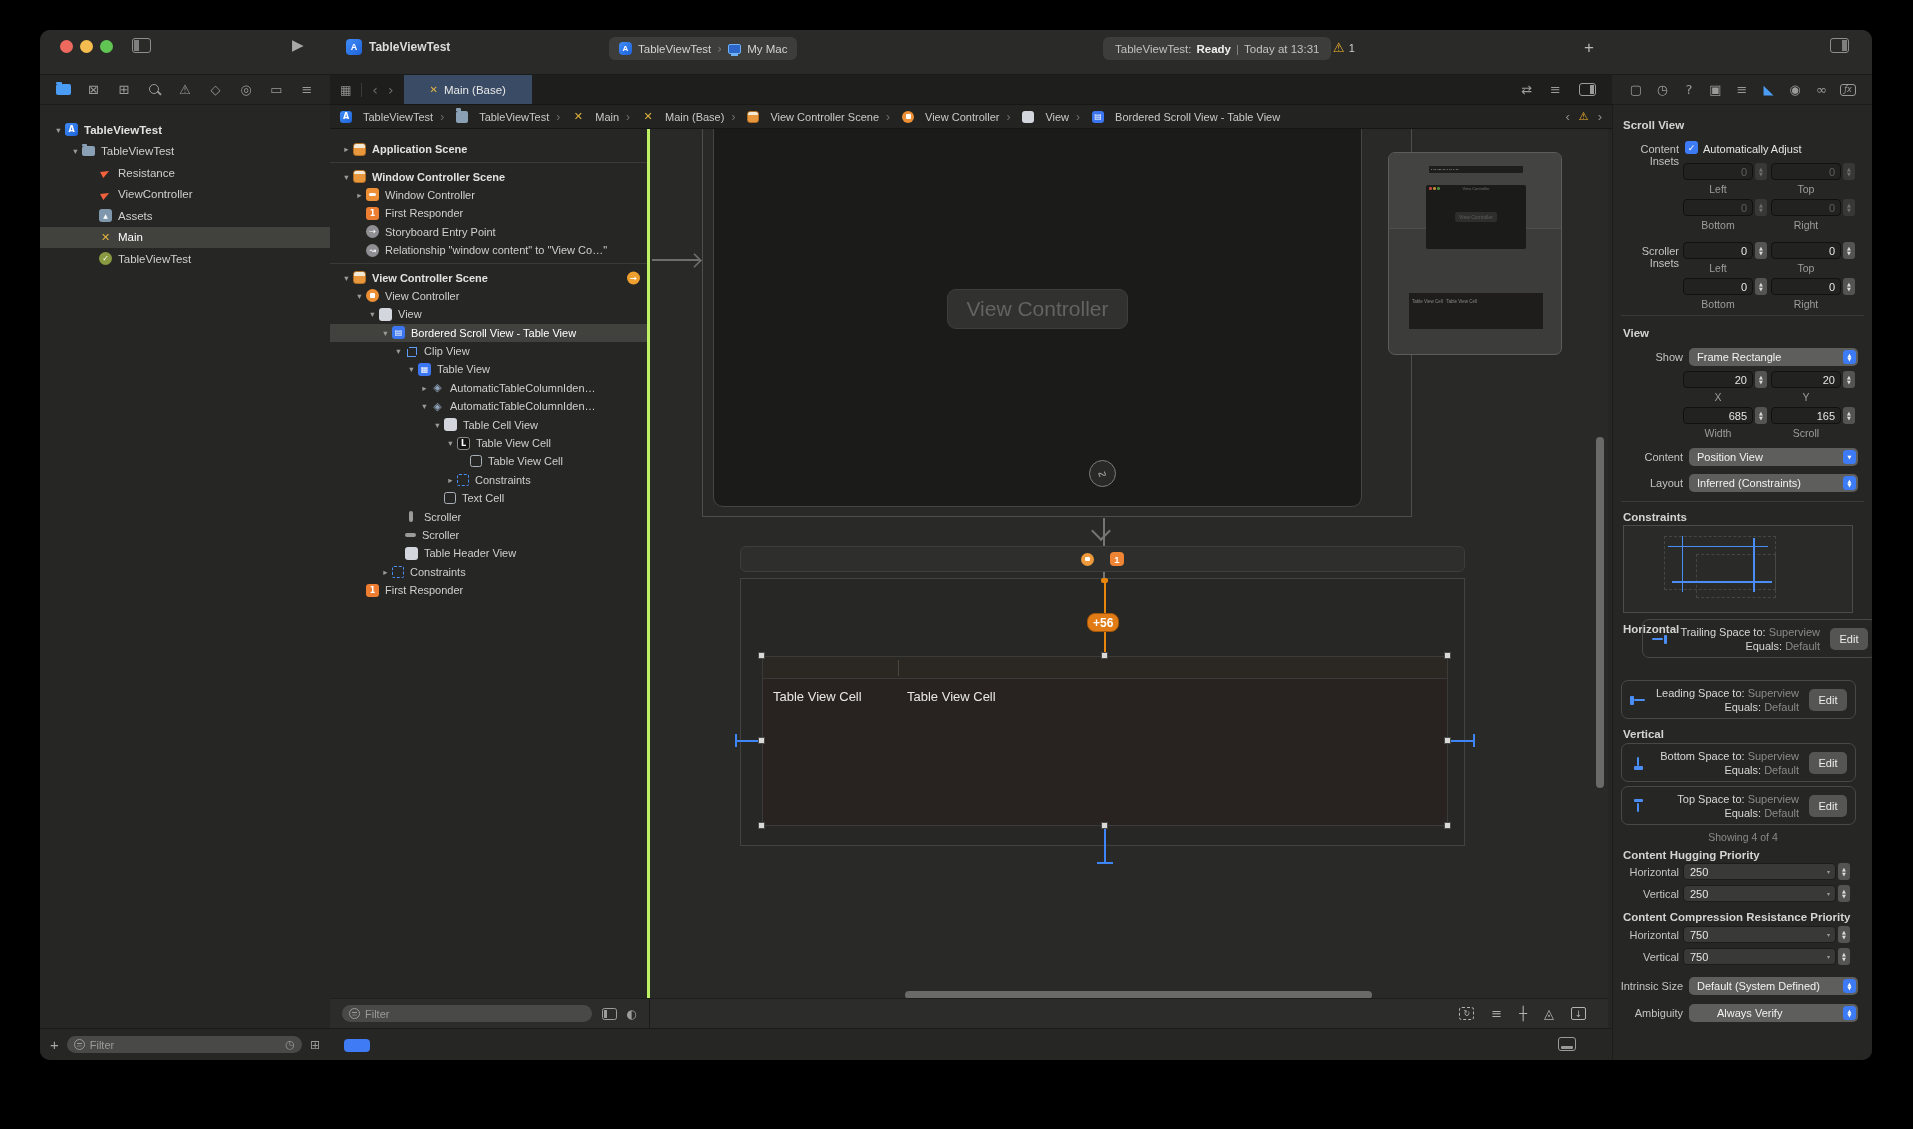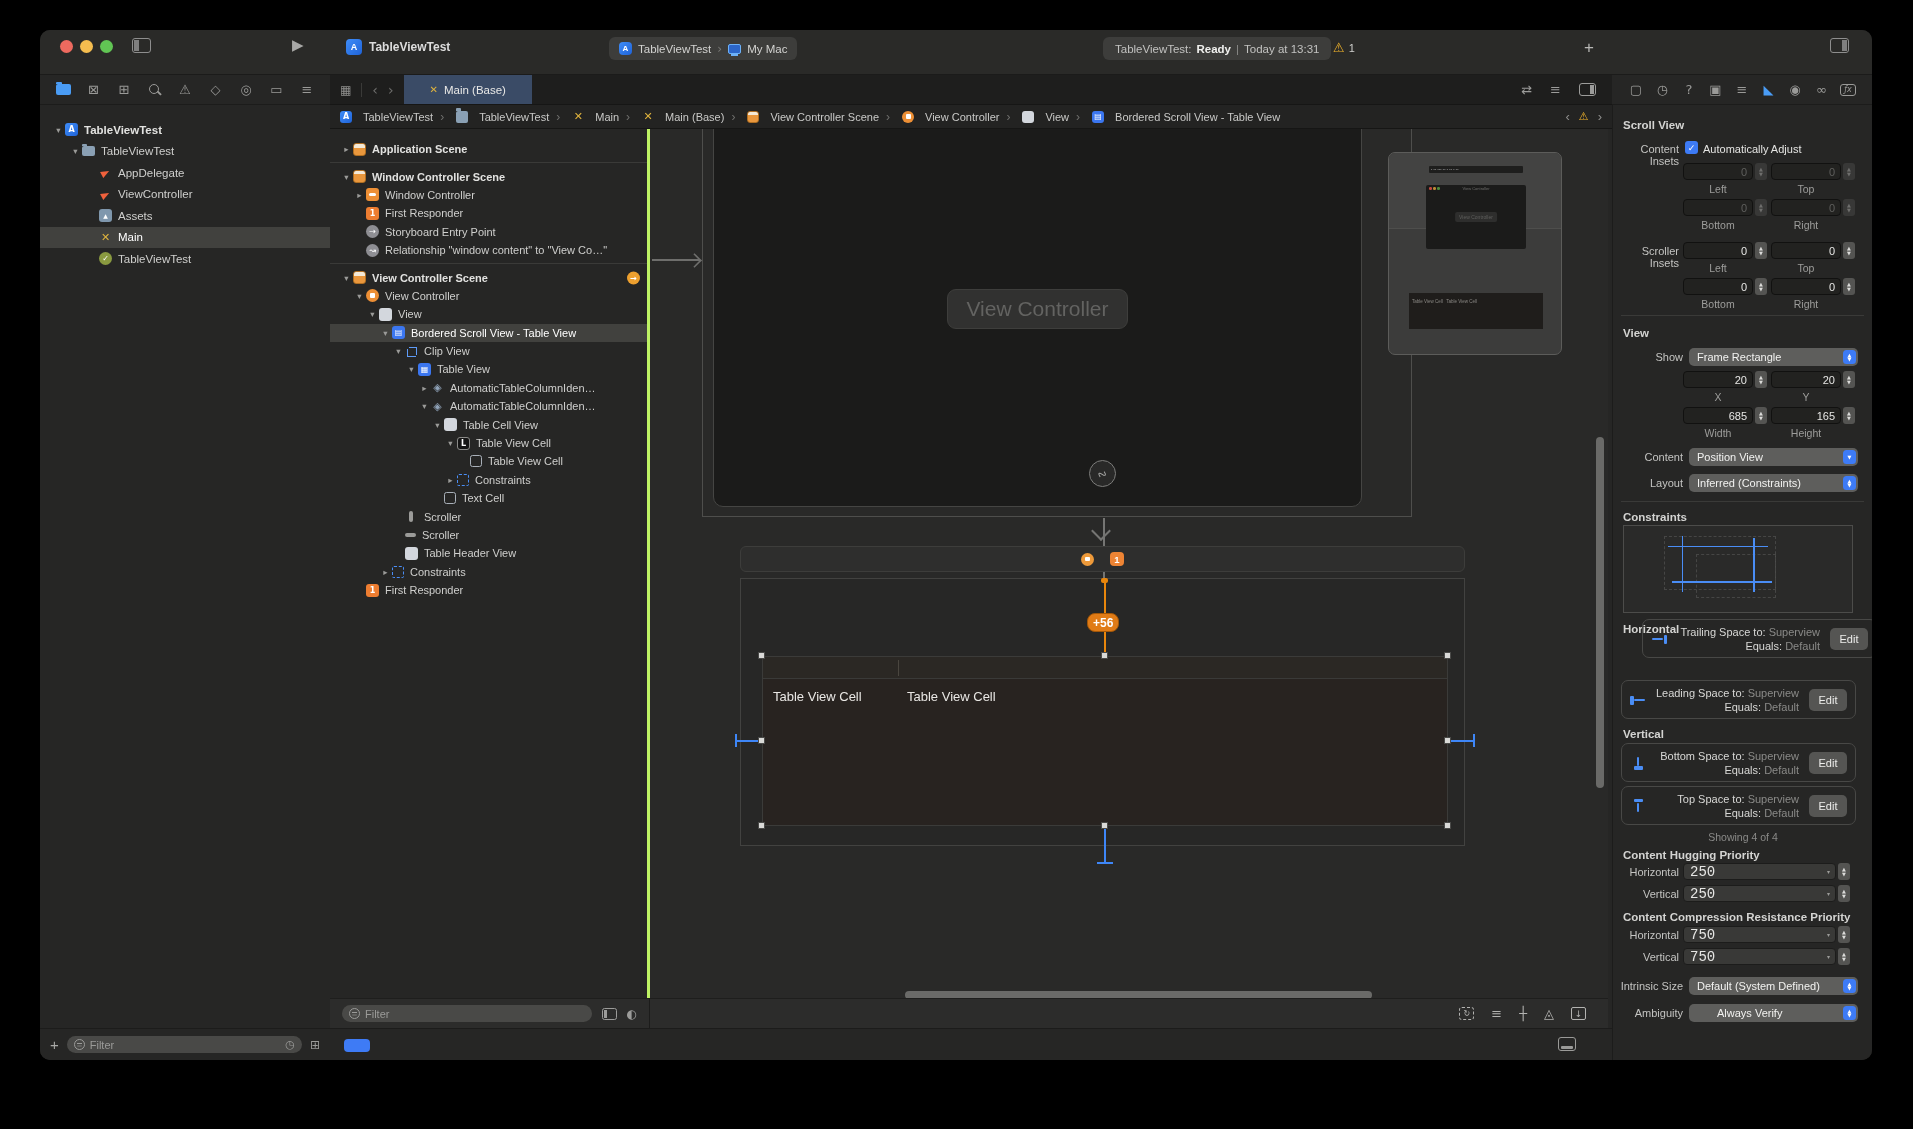--- a/index.html
+++ b/index.html
@@ -202,21 +202,21 @@
   .nfield{background:#222220;border:1px solid #111110;border-radius:4px;height:17px;display:flex;align-items:center;justify-content:flex-end;padding:0 5px;color:#e6e6e4;font-size:11px;}
   .nfield.disabled{color:#5f5f5d;}
   .stepper{width:12px;height:17px;background:#54545
 
 2;background:#545452;border-radius:3px;display:flex;flex-direction:column;align-items:center;justify-content:center;color:#dcdcda;font-size:5px;line-height:4.5px;font-family:"DejaVu Sans",sans-serif;}
   .stepper.disabled{opacity:.4;}
   .popup{background:#5e5e5c;border-radius:5px;height:18px;display:flex;align-items:center;padding:0 8px;color:#f2f2f0;font-size:11px;position:relative;white-space:nowrap;overflow:hidden;}
   .popup .cap{position:absolute;right:2px;top:2px;bottom:2px;width:13px;background:#3d7bf6;border-radius:3.5px;display:flex;flex-direction:column;align-items:center;justify-content:center;color:#fff;font-size:5px;line-height:4.5px;font-family:"DejaVu Sans",sans-serif;}
   .combo{background:#39393
 
-7;background:#393937;border:1px solid #1c1c1b;border-radius:4px;height:17px;display:flex;align-items:center;padding:0 6px;color:#e6e6e4;font-size:14px;position:relative;font-family:Liberation Mono, monospace;}
+7;background:#393937;border:1px solid #1c1c1b;border-radius:4px;height:17px;display:flex;align-items:center;padding:0 6px;color:#e6e6e4;font-size:11px;position:relative;}
   .combo::after{content:"▾";position:absolute;right:5px;color:#9a9a98;font-size:6px;font-family:"DejaVu Sans",sans-serif;}
   .checkbox{width:13px;height:13px;background:#3d7bf6;border-radius:3px;display:inline-flex;align-items:center;justify-content:center;color:#fff;font-size:9px;}
   .ins-divider{position:absolute;left:8px;right:8px;height:1px;background:#3a3a38;}
   .cbox{position:absolute;left:8px;width:235px;height:39px;border:1px solid #484846;border-radius:7px;display:flex;align-items:center;padding:0 8px;}
   .cbox .ctext{margin-left:auto;text-align:right;font-size:11px;line-height:14px;margin-right:10px;white-space:nowrap;}
   .cbox .ctext .cl{color:#d8d8d6;}
   .cbox .ctext .cv{color:#8a8a88;}
   .edit-btn{width:38px;height:22px;background:#555553;border-radius:5px;color:#ededeb;display:flex;align-items:center;justify-content:center;font-size:11px;flex:none;}
   .cst{position:relative;width:16px;height:14px;flex:none;}
   .cst::before,.cst::after{content:"";position:absolute;background:#4a8df5;border-radius:1px;}
@@ -384,21 +384,21 @@
         <div class="trow chev-expanded" style="--lv: 1;">
           <span class="chev"></span>
           <span class="ti ic-folder"></span>
           <span class="tlabel">TableViewTest</span>
 
         </div>
 
         <div class="trow" style="--lv: 2;">
           <span class="chev"></span>
           <span class="ti ic-swift"></span>
-          <span class="tlabel">AppDelegate</span>
+          <span class="tlabel">Resistance</span>
 
         </div>
 
         <div class="trow" style="--lv: 2;">
           <span class="chev"></span>
           <span class="ti ic-swift"></span>
           <span class="tlabel">ViewController</span>
 
         </div>
 
@@ -745,21 +745,21 @@
     <span class="abs stepper" style="left:142px;top:266px;">▲<br>▼</span>
     <div class="abs nfield" style="left:158px;top:266px;width:70px;">20</div>
     <span class="abs stepper" style="left:230px;top:266px;">▲<br>▼</span>
     <div class="abs sub-label" style="left:70px;top:286px;width:70px;">X</div>
     <div class="abs sub-label" style="left:158px;top:286px;width:70px;">Y</div>
     <div class="abs nfield" style="left:70px;top:302px;width:70px;">685</div>
     <span class="abs stepper" style="left:142px;top:302px;">▲<br>▼</span>
     <div class="abs nfield" style="left:158px;top:302px;width:70px;">165</div>
     <span class="abs stepper" style="left:230px;top:302px;">▲<br>▼</span>
     <div class="abs sub-label" style="left:70px;top:322px;width:70px;">Width</div>
-    <div class="abs sub-label" style="left:158px;top:322px;width:70px;">Height</div>
+    <div class="abs sub-label" style="left:158px;top:322px;width:70px;">Scroll</div>
 
     <div class="abs ins-label" style="left:0;top:346px;width:70px;">Content</div>
     <div class="abs popup" style="left:76px;top:343px;width:169px;">
       <span>Position View</span>
       <span class="cap">▼</span>
     </div>
     <div class="abs ins-label" style="left:0;top:372px;width:70px;">Layout</div>
     <div class="abs popup" style="left:76px;top:369px;width:169px;">
       <span>Inferred (Constraints)</span>
       <span class="cap">▲<br>▼</span>

